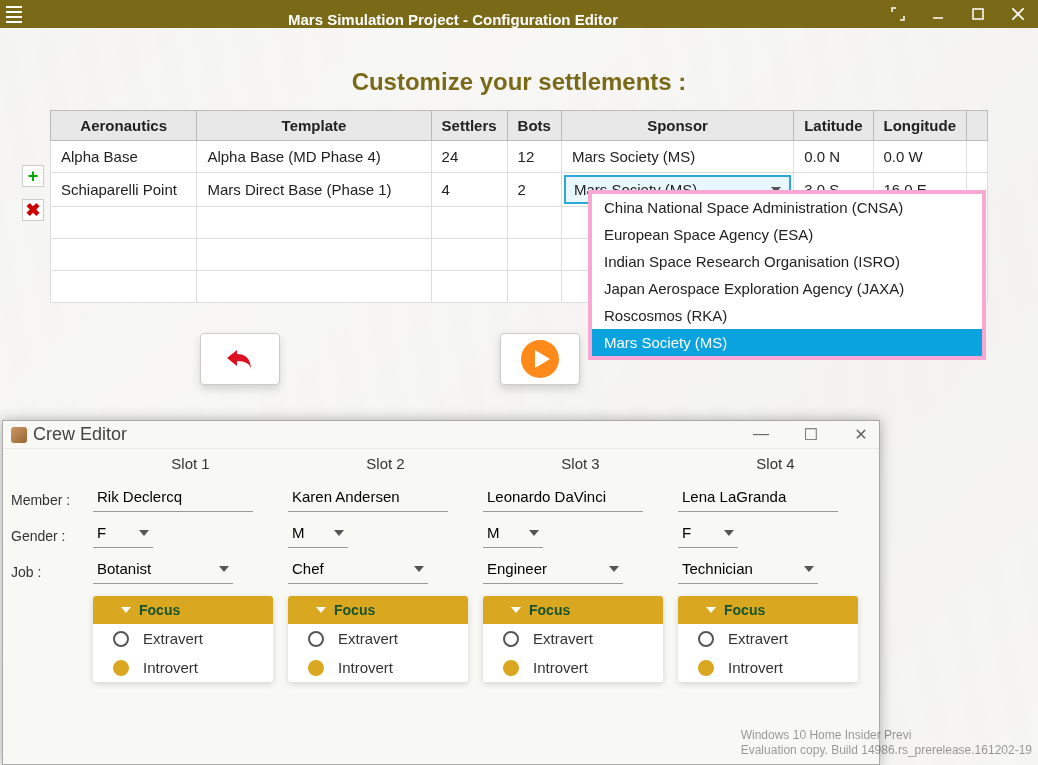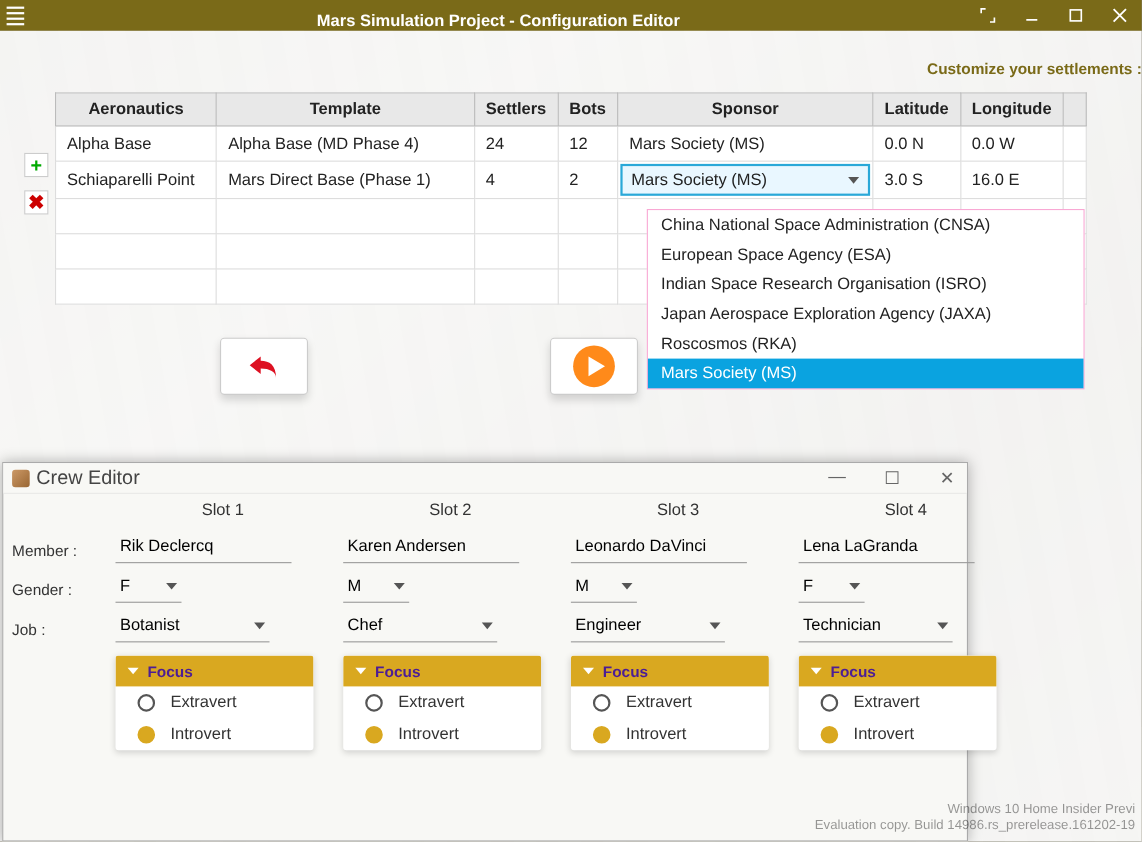--- a/index.html
+++ b/index.html
@@ -11,62 +11,62 @@
 .main-window { position:absolute; left:0; top:0; width:1038px; height:765px; }
 .titlebar { height:28px; background:#7a6a18; display:flex; align-items:flex-end; color:#fff; }
 .hamburger { width:28px; height:28px; display:flex; flex-direction:column; justify-content:center; gap:3px; padding:0 6px;}
 .hamburger span { height:2px; background:#fff; }
 .title-text { flex:1; text-align:center; font-weight:600; font-size:15px; }
 .win-controls { display:flex; gap:0; }
 .win-btn { width:40px; height:28px; display:flex; align-items:center; justify-content:center; cursor:pointer; }
 .win-btn svg { stroke:#fff; fill:none; stroke-width:1.5; }
 
 .content-area { position:absolute; left:0; top:28px; right:0; bottom:0; background:rgba(255,255,255,0.92); }
-.section-title { text-align:right; font-size:14px; font-weight:700; color:#7a6a18; padding:26px 0 14px;}
+.section-title { text-align:center; font-size:24px; font-weight:700; color:#7a6a18; padding:40px 0 14px;}
 .table-wrap { margin:0 50px; position:relative; }
 .settlements-table { width:100%; border-collapse:collapse; background:#fff; }
 .settlements-table th { background:#e8e8e8; border:1.5px solid #bbb; padding:6px 10px; font-weight:600; font-size:15px; color:#222;}
 .settlements-table td { border:1px solid #ddd; padding:6px 10px; font-size:15px; color:#222; height:32px; background:#fff;}
 .sponsor-combo { width:100%; border:2px solid #2aa8d8; background:#e9f7ff; padding:4px 8px; display:flex; justify-content:space-between; align-items:center; font-size:15px; cursor:pointer;}
 .chev-down { width:0; height:0; border-left:5px solid transparent; border-right:5px solid transparent; border-top:6px solid #555;}
 .side-btns { position:absolute; left:-28px; top:55px; display:flex; flex-direction:column; gap:12px;}
 .side-btn { width:22px; height:22px; background:#fff; border:1px solid #ccc; display:flex; align-items:center; justify-content:center; font-weight:bold; cursor:pointer; font-size:18px;}
 .side-btn.add { color:#0a0; }
 .side-btn.del { color:#c00; }
 
 .big-buttons { display:flex; gap:220px; justify-content:flex-start; margin:30px 0 0 200px; }
 .big-btn { width:80px; height:52px; background:#fff; border:1px solid #ccc; border-radius:4px; display:flex; align-items:center; justify-content:center; box-shadow:0 4px 8px rgba(0,0,0,0.15); cursor:pointer;}
 .undo-glyph { width:30px; height:26px; }
 .play-glyph { width:40px; height:40px; }
 
 
-.dropdown-list { position:absolute; top:190px; left:588px; width:398px; background:#fff; border:1px solid #f9a8d4; z-index:50;}
+.dropdown-list { position:absolute; top:190px; left:588px; width:398px; background:#fff; border:4px solid #f9a8d4; z-index:50;}
 .dropdown-item { padding:5px 12px; font-size:15px; color:#222; cursor:pointer;}
 .dropdown-item.selected { background:#0aa3e0; color:#fff; }
 
 
 .crew-window { position:absolute; left:2px; top:420px; width:878px; height:345px; background:rgba(248,248,245,0.96); border:1px solid #aaa; box-shadow:0 0 12px rgba(0,0,0,0.3);}
 .crew-titlebar { height:28px; display:flex; align-items:center; padding:0 8px; background:rgba(248,248,245,0.96); border-bottom:1px solid rgba(0,0,0,0.05);}
 .crew-icon { width:16px; height:16px; background:linear-gradient(135deg,#c96,#963); border-radius:3px; margin-right:6px;}
 .crew-title { font-size:18px; color:#444; flex:1;}
 .crew-win-controls { display:flex; gap:30px; color:#666; font-size:16px;}
 .crew-win-btn { cursor:pointer; width:20px; text-align:center;}
 .roster-label { padding:14px 0 6px 10px; font-size:15px; color:#333;}
-.crew-grid { display:grid; grid-template-columns:82px repeat(4, 195px); gap:0 12px; padding:0 8px;}
+.crew-grid { display:grid; grid-template-columns:82px repeat(4, 195px); gap:0 0; padding:0 8px;}
 .slot-hdr { text-align:center; font-size:15px; color:#333; padding:6px 0 10px;}
 .row-label { font-size:14px; color:#333; padding:10px 0; align-self:center;}
 .member-input { border:none; border-bottom:1px solid #999; background:transparent; font-size:15px; padding:6px 4px; width:160px; }
 .select-ctl { border:none; border-bottom:1px solid #999; background:transparent; font-size:15px; padding:6px 4px; width:160px; display:flex; justify-content:space-between; align-items:center; cursor:pointer;}
 .focus-panel { margin-top:6px; width:180px; background:#fff; border-radius:3px; overflow:hidden; box-shadow:0 2px 6px rgba(0,0,0,0.15);}
-.focus-hdr { background:#d9a820; color:#4c1d95; font-weight:700; padding:6px 11px; display:flex; align-items:center; gap:8px; font-size:14px;}
+.focus-hdr { background:#d9a820; color:#14532d; font-weight:700; padding:6px 28px; display:flex; align-items:center; gap:8px; font-size:14px;}
 .focus-opt { display:flex; align-items:center; gap:14px; padding:6px 20px; font-size:15px; color:#333;}
 .radio { width:16px; height:16px; border:2px solid #555; border-radius:50%; }
 .radio.sel { background:#d9a820; border-color:#d9a820;}
 
-.watermark{position:absolute;right:6px;bottom:6px;font-size:12px;color:rgba(0,0,0,0.4);text-align:right;line-height:1.3;}
+.watermark{position:absolute;right:6px;bottom:6px;font-size:12px;color:rgba(0,0,0,0.4);line-height:1.3;}
 </style>
 </head>
 <body>
 
 <div class="desktop-bg"></div>
 
 <div class="main-window">
   <div class="titlebar">
     <div class="hamburger">
         <span></span>

